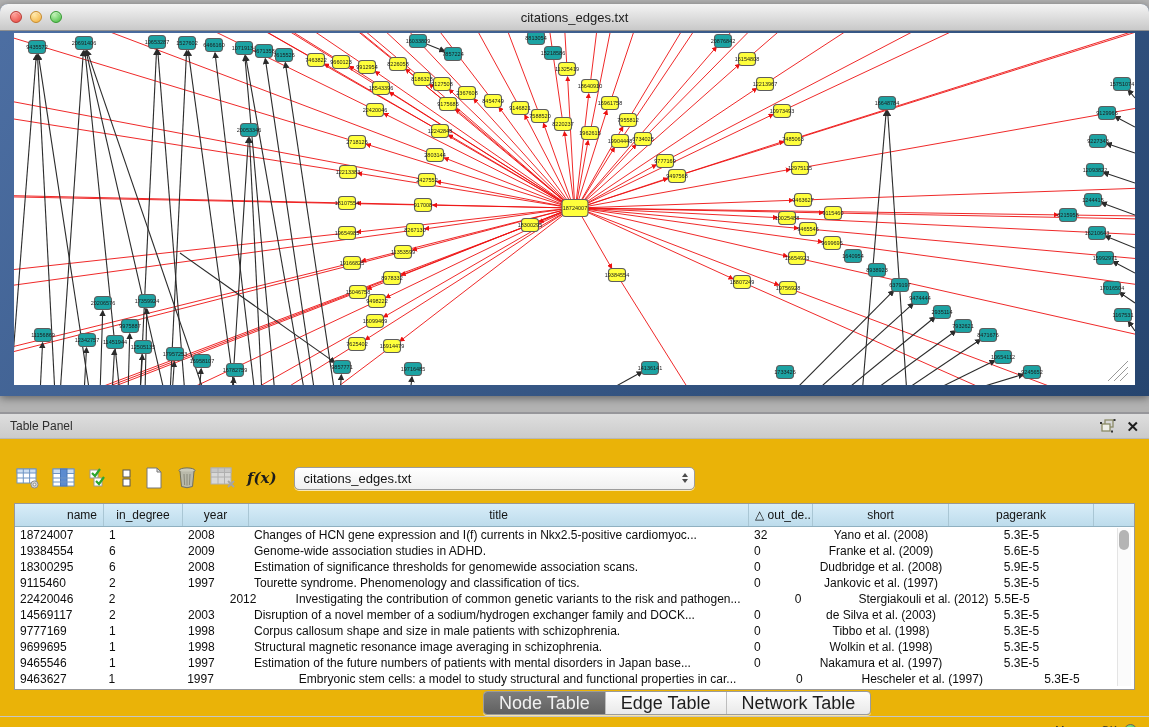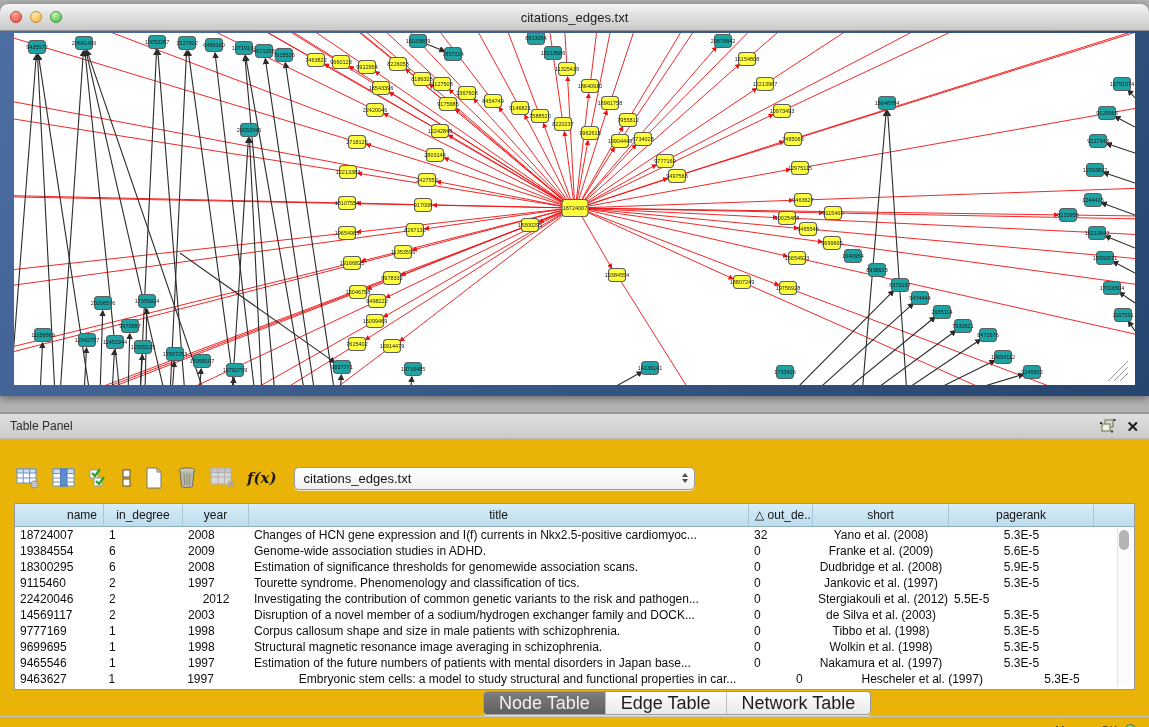--- a/index.html
+++ b/index.html
@@ -846,21 +846,21 @@
           <div class="td" style="width: 79px; text-align: left;">2</div>
           <div class="td" style="width: 66px; text-align: left;">1997</div>
           <div class="td" style="width: 500px; text-align: left;">Tourette syndrome. Phenomenology and classification of tics.</div>
           <div class="td" style="width: 64px; text-align: left;">0</div>
           <div class="td" style="width: 136px; text-align: center;">Jankovic et al. (1997)</div>
           <div class="td" style="width: 145px; text-align: center;">5.3E-5</div>
         </div>
         <div class="trow">
           <div class="td" style="width: 89px; text-align: left;">22420046</div>
           <div class="td" style="width: 79px; text-align: left;">2</div>
-          <div class="td" style="width: 66px; text-align: center;">2012</div>
+          <div class="td" style="width: 66px; text-align: left; margin-left: 42px;">2012</div>
           <div class="td" style="width: 500px; text-align: left;">Investigating the contribution of common genetic variants to the risk and pathogen...</div>
           <div class="td" style="width: 64px; text-align: left;">0</div>
           <div class="td" style="width: 136px; text-align: center;">Stergiakouli et al. (2012)</div>
           <div class="td" style="width: 145px; ">5.5E-5</div>
         </div>
         <div class="trow">
           <div class="td" style="width: 89px; text-align: left;">14569117</div>
           <div class="td" style="width: 79px; text-align: left;">2</div>
           <div class="td" style="width: 66px; text-align: left;">2003</div>
           <div class="td" style="width: 500px; text-align: left;">Disruption of a novel member of a sodium/hydrogen exchanger family and DOCK...</div>

